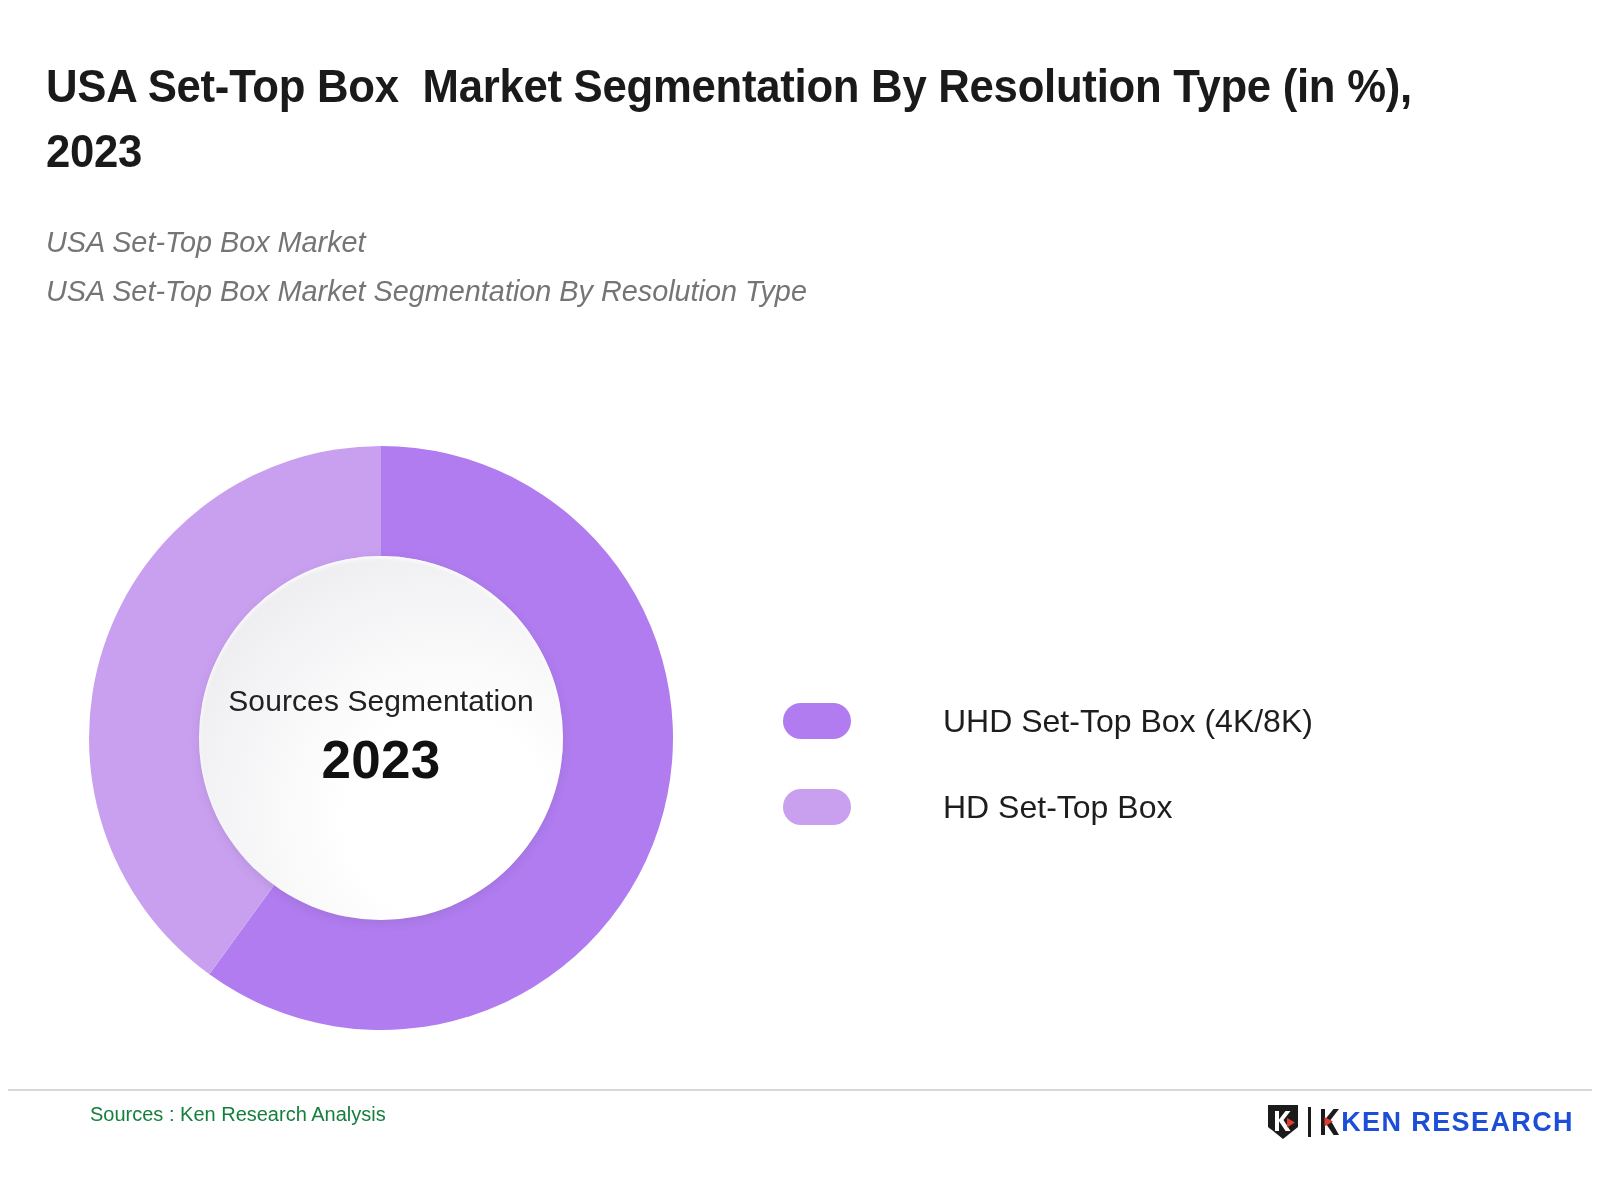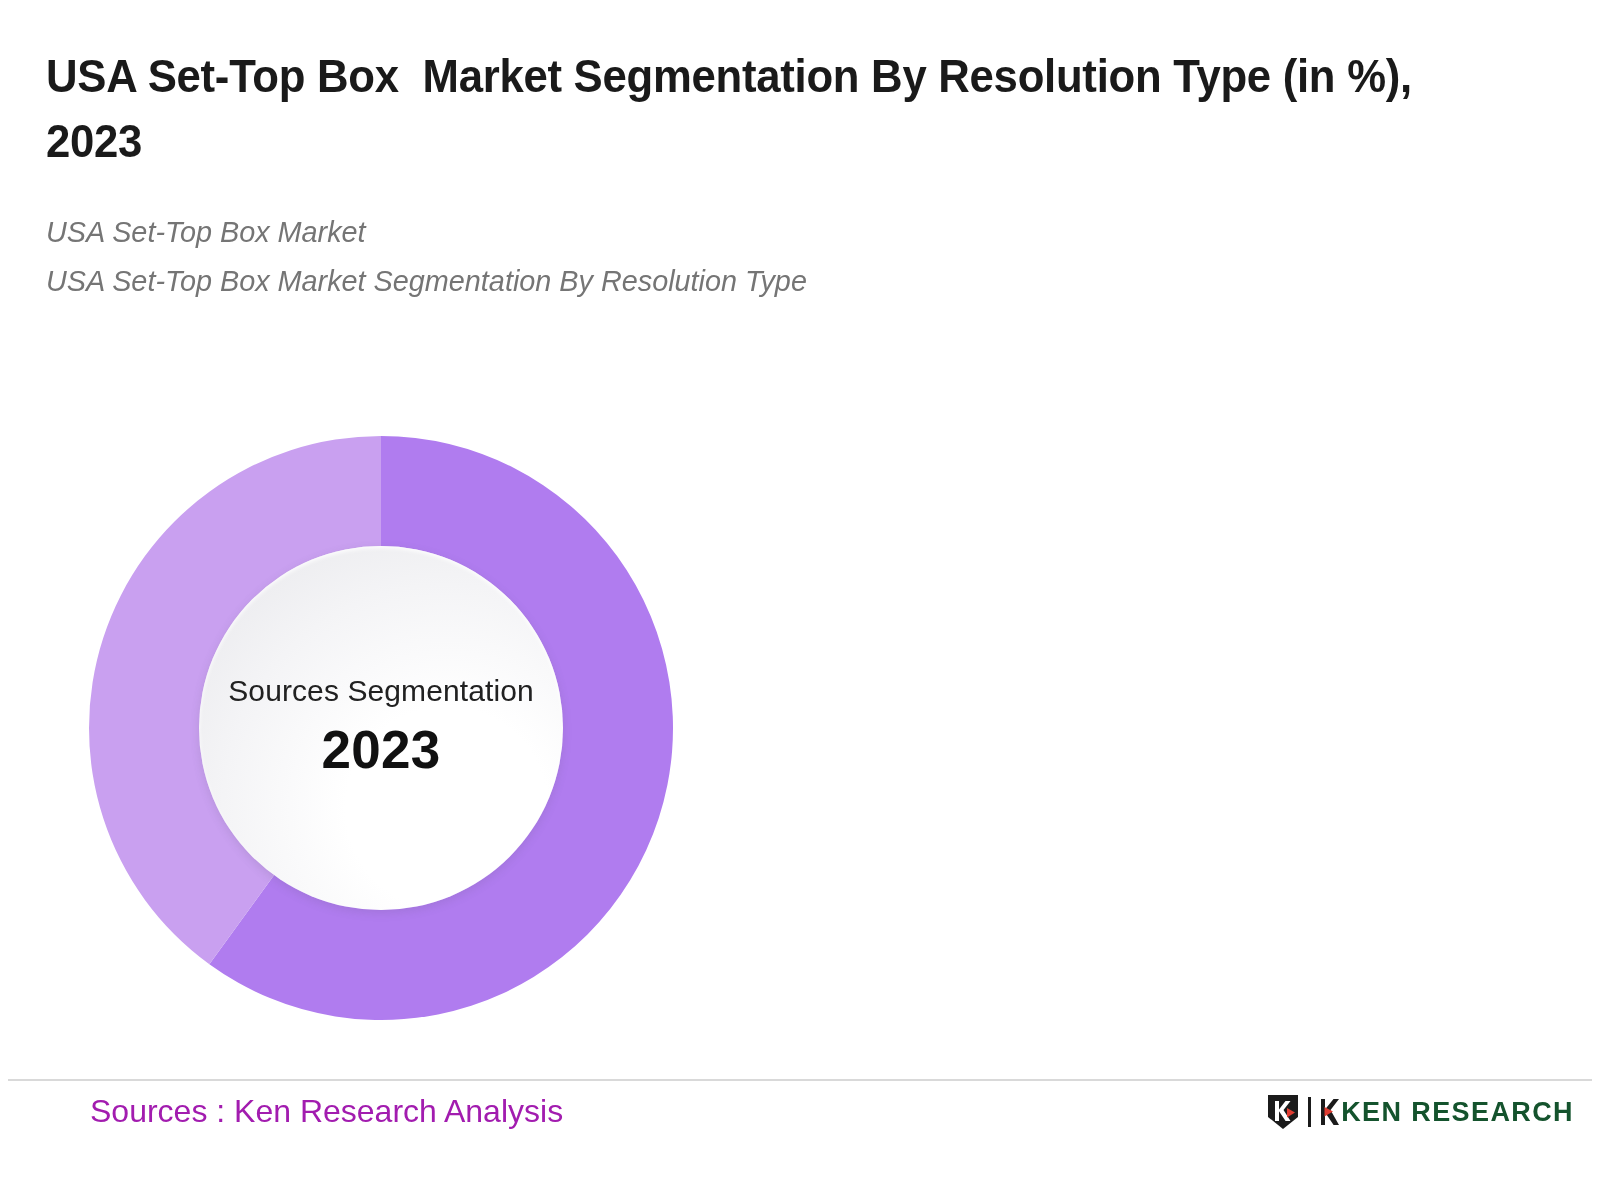--- a/index.html
+++ b/index.html
@@ -13,20 +13,21 @@
     font-family: "Liberation Sans", sans-serif;
     position: relative;
     overflow: hidden;
     -webkit-font-smoothing: antialiased;
   }
 
   .page {
     position: absolute;
     inset: 0;
     background: #ffffff;
+    margin-top: 10px;
   }
 
   
   .header {
     position: absolute;
     left: 46px;
     top: 44px;
     width: 1500px;
   }
   .chart-title {
@@ -132,22 +133,22 @@
     left: 8px;
     right: 8px;
     top: 1079px;
     height: 2px;
     background: #d9d9d9;
   }
   .footer-source {
     position: absolute;
     left: 90px;
     top: 1093px;
-    font-size: 32px;
-    color: #a21caf;
+    font-size: 20px;
+    color: #15803d;
   }
   .logo {
     position: absolute;
     right: 26px;
     top: 1093px;
     display: flex;
     align-items: center;
     height: 38px;
   }
   .logo-mark {
@@ -165,21 +166,21 @@
   .logo-k-red {
     width: 20px;
     height: 28px;
     flex: 0 0 auto;
     margin-right: 1px;
   }
   .logo-text {
     font-family: "Liberation Sans Narrow", "Liberation Sans", sans-serif;
     font-size: 27px;
     font-weight: bold;
-    color: #14532d;
+    color: #1d4ed8;
     letter-spacing: 1.4px;
     line-height: 1;
     transform: scaleX(1.0);
   }
 </style>
 </head>
 <body>
 
 <div class="page">
 
@@ -202,20 +203,30 @@
           <path d="M 292 292 L 292 0 A 292 292 0 1 1 120.36670633059788 528.2329623574847 Z" fill="#b07cef"></path>
           <path d="M 292 292 L 120.36670633059788 528.2329623574847 A 292 292 0 0 1 291.99999999999994 0 Z" fill="#c9a0f0"></path>
         </g>
     </svg>
     <div class="donut-hole">
       <div class="hole-label">Sources Segmentation</div>
       <div class="hole-year">2023</div>
     </div>
   </div>
 
+  <div class="legend">
+    <div class="legend-row">
+      <span class="legend-swatch" style="background: rgb(176, 124, 239);"></span>
+      <span class="legend-label">UHD Set-Top Box (4K/8K)</span>
+    </div>
+    <div class="legend-row">
+      <span class="legend-swatch" style="background: rgb(201, 160, 240);"></span>
+      <span class="legend-label">HD Set-Top Box</span>
+    </div>
+  </div>
 
   <div class="footer-rule"></div>
   <div class="footer-source">Sources : Ken Research Analysis</div>
 
   <div class="logo">
     <svg class="logo-mark" viewBox="0 0 34 38">
       <path d="M2 2 H32 V24 L17 36 L2 24 Z" fill="#1b1b1b"></path>
       <path d="M9 8 H13 V16.5 L19.5 8 H24.5 L17.5 17 L24.5 28 H19.6 L13 18.2 V28 H9 Z" fill="#ffffff"></path>
       <path d="M21 15 L29 19.5 L21 24.5 Z" fill="#e03c31"></path>
     </svg>

